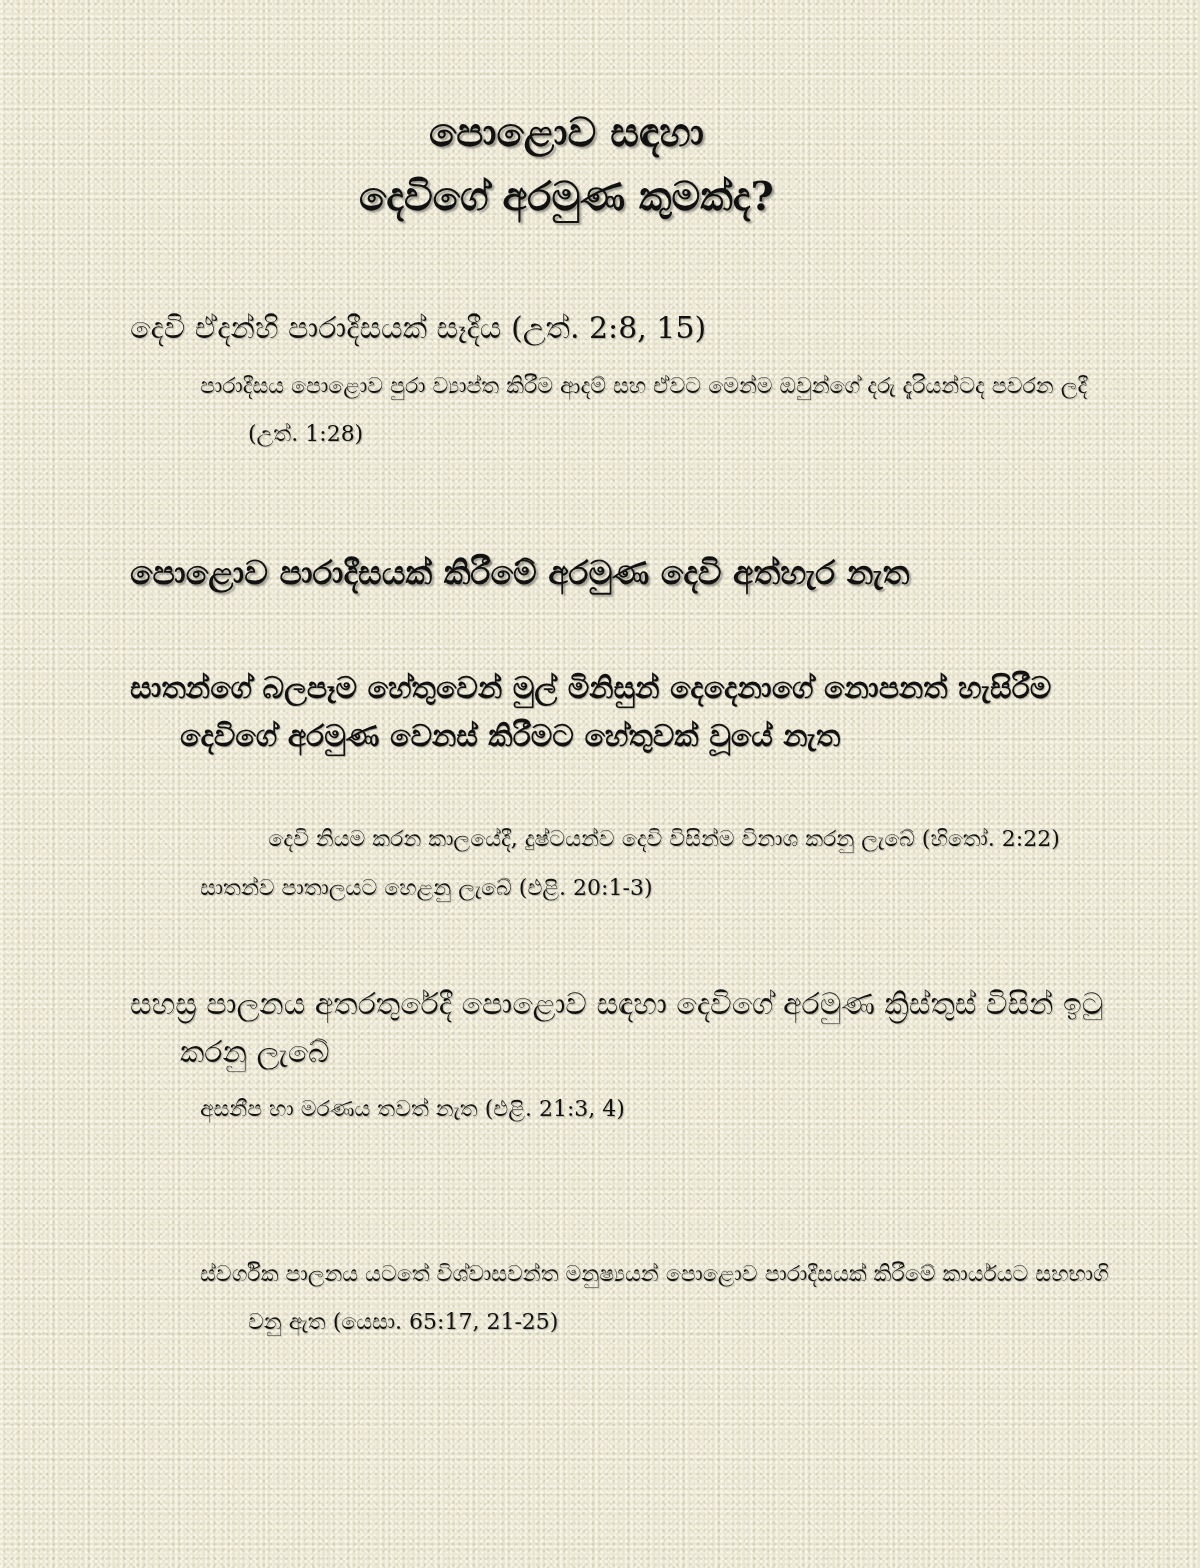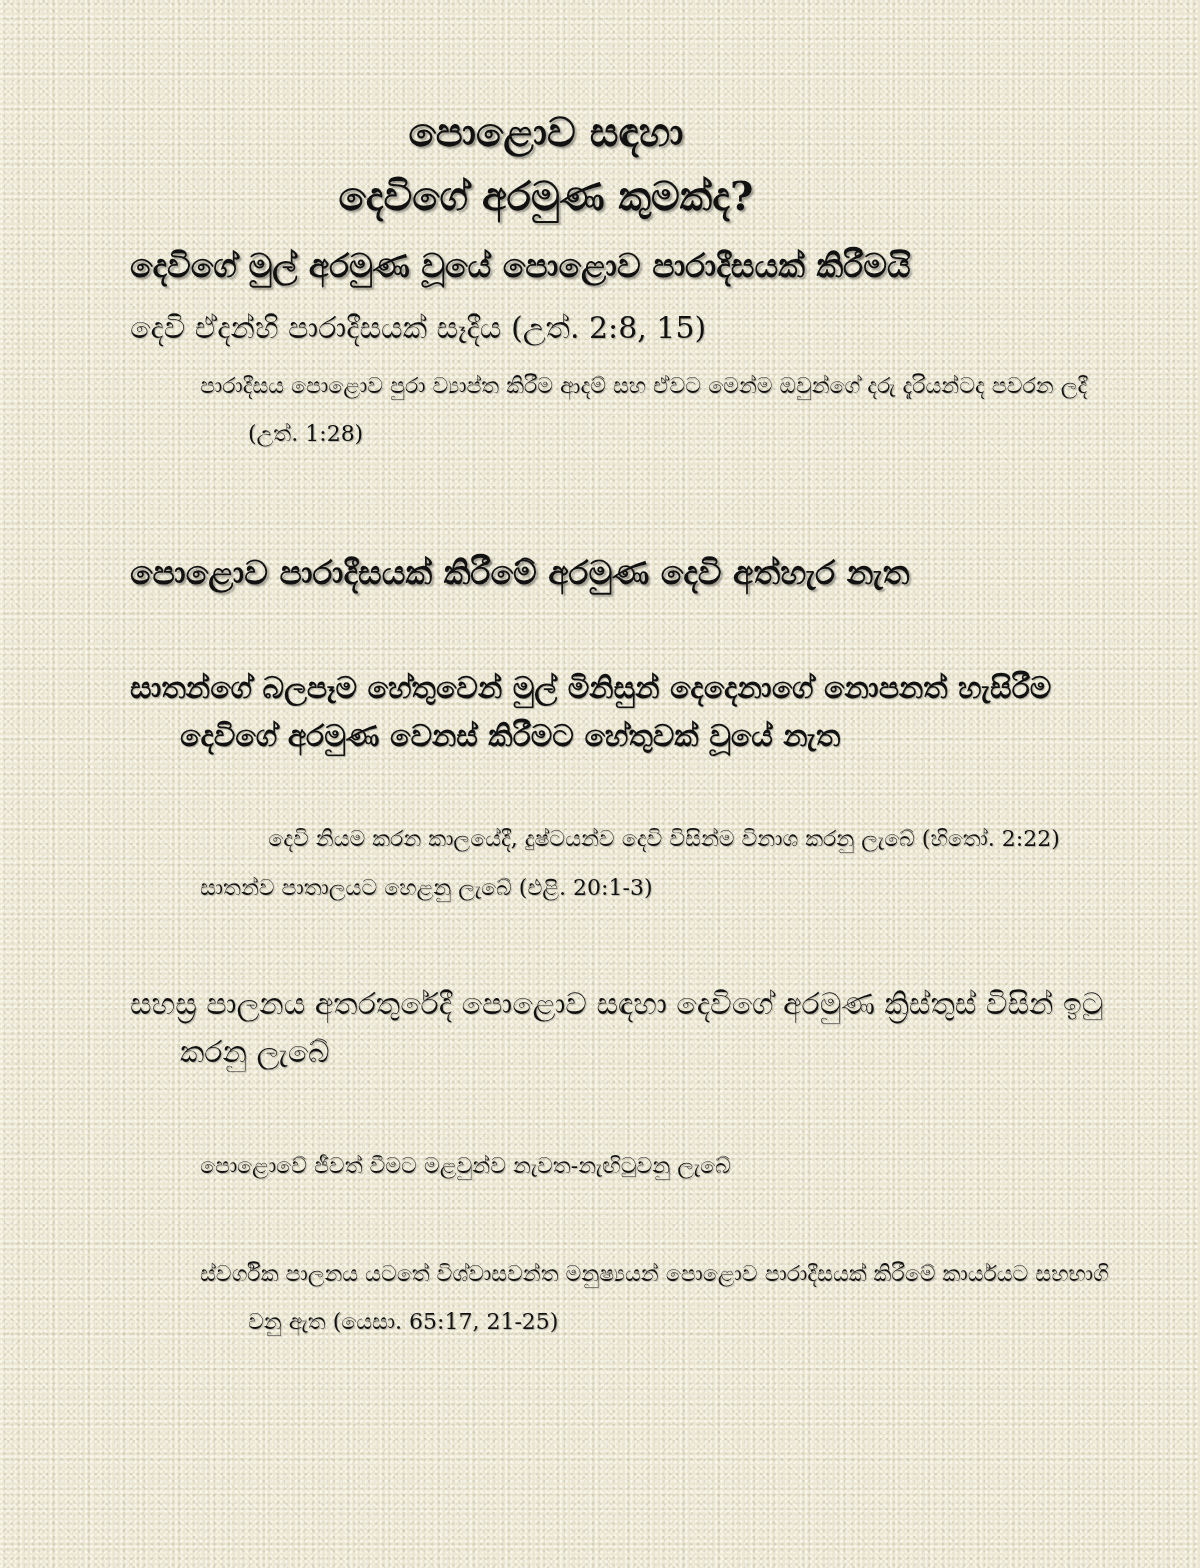--- a/index.html
+++ b/index.html
@@ -17,21 +17,21 @@
         radial-gradient(circle at 70% 60%, rgba(190,185,160,0.45) 0 1px, transparent 2px),
         radial-gradient(circle at 40% 80%, rgba(255,255,245,0.5) 0 1px, transparent 2px),
         radial-gradient(circle at 85% 15%, rgba(200,195,170,0.4) 0 1px, transparent 2px);
       background-size: 5px 5px, 7px 7px, 6px 6px, 9px 9px;
       font-family: "DejaVu Serif", "Liberation Serif", serif;
       color: #111;
     }
     .slide {
       position: absolute;
       left: 0; top: 0;
-      width: 1092px; height: 1568px;
+      width: 1092px; height: 1568px; padding-left: 41px;
     }
     .title {
       position: absolute;
       left: 0; right: 0;
       text-align: center;
       font-weight: bold;
       font-size: 40px;
       line-height: 64px;
       text-shadow: 2px 2px 2px rgba(0,0,0,0.35);
     }
@@ -71,34 +71,33 @@
 </head>
 <body>
 
 <div class="slide">
 
   <div class="title" style="top:100px;">
     <span class="line">පොළොව සඳහා</span>
     <span class="line">දෙවිගේ අරමුණ කුමක්ද?</span>
   </div>
 
-  <div class="heading" style="top:238px;">දෙවිගේ මුල් අරමුණ වූයේ පොළොව පාරාදීසයක් කිරීමයි</div>
 
   <div class="lvl1" style="top:304px;">දෙවි ඒදන්හි පාරාදීසයක් සෑදීය (උත්. 2:8, 15)</div>
 
   <div class="lvl2" style="top:362px;">පාරාදීසය පොළොව පුරා ව්‍යාප්ත කිරීම ආදම් සහ ඒවට මෙන්ම ඔවුන්ගේ දරු දැරියන්ටද පවරන ලදී (උත්. 1:28)</div>
 
   <div class="heading" style="top:545px;">පොළොව පාරාදීසයක් කිරීමේ අරමුණ දෙවි අත්හැර නැත</div>
 
   <div class="lvl1" style="top:664px;font-weight:bold;">සාතන්ගේ බලපෑම හේතුවෙන් මුල් මිනිසුන් දෙදෙනාගේ නොපනත් හැසිරීම දෙවිගේ අරමුණ වෙනස් කිරීමට හේතුවක් වූයේ නැත</div>
 
   <div class="lvl2" style="top:815px;text-align:center;">දෙවි නියම කරන කාලයේදී, දුෂ්ටයන්ව දෙවි විසින්ම විනාශ කරනු ලැබේ (හිතෝ. 2:22)</div>
 
   <div class="lvl2" style="top:864px;">සාතන්ව පාතාලයට හෙළනු ලැබේ (එළි. 20:1-3)</div>
 
   <div class="lvl1" style="top:980px;">සහස්‍ර පාලනය අතරතුරේදී පොළොව සඳහා දෙවිගේ අරමුණ ක්‍රිස්තුස් විසින් ඉටු කරනු ලැබේ</div>
 
+  <div class="lvl2" style="top:1085px;">අසනීප හා මරණය තවත් නැත (එළි. 21:3, 4)</div>
 
-  <div class="lvl2" style="top:1142px;">පොළොවේ ජීවත් වීමට මළවුන්ව නැවත-නැඟිටුවනු ලැබේ</div>
 
   <div class="lvl2" style="top:1250px;">ස්වර්ගික පාලනය යටතේ විශ්වාසවන්ත මනුෂ්‍යයන් පොළොව පාරාදීසයක් කිරීමේ කාර්යයට සහභාගි වනු ඇත (යෙසා. 65:17, 21-25)</div>
 
 </div>
 
 </body></html>

